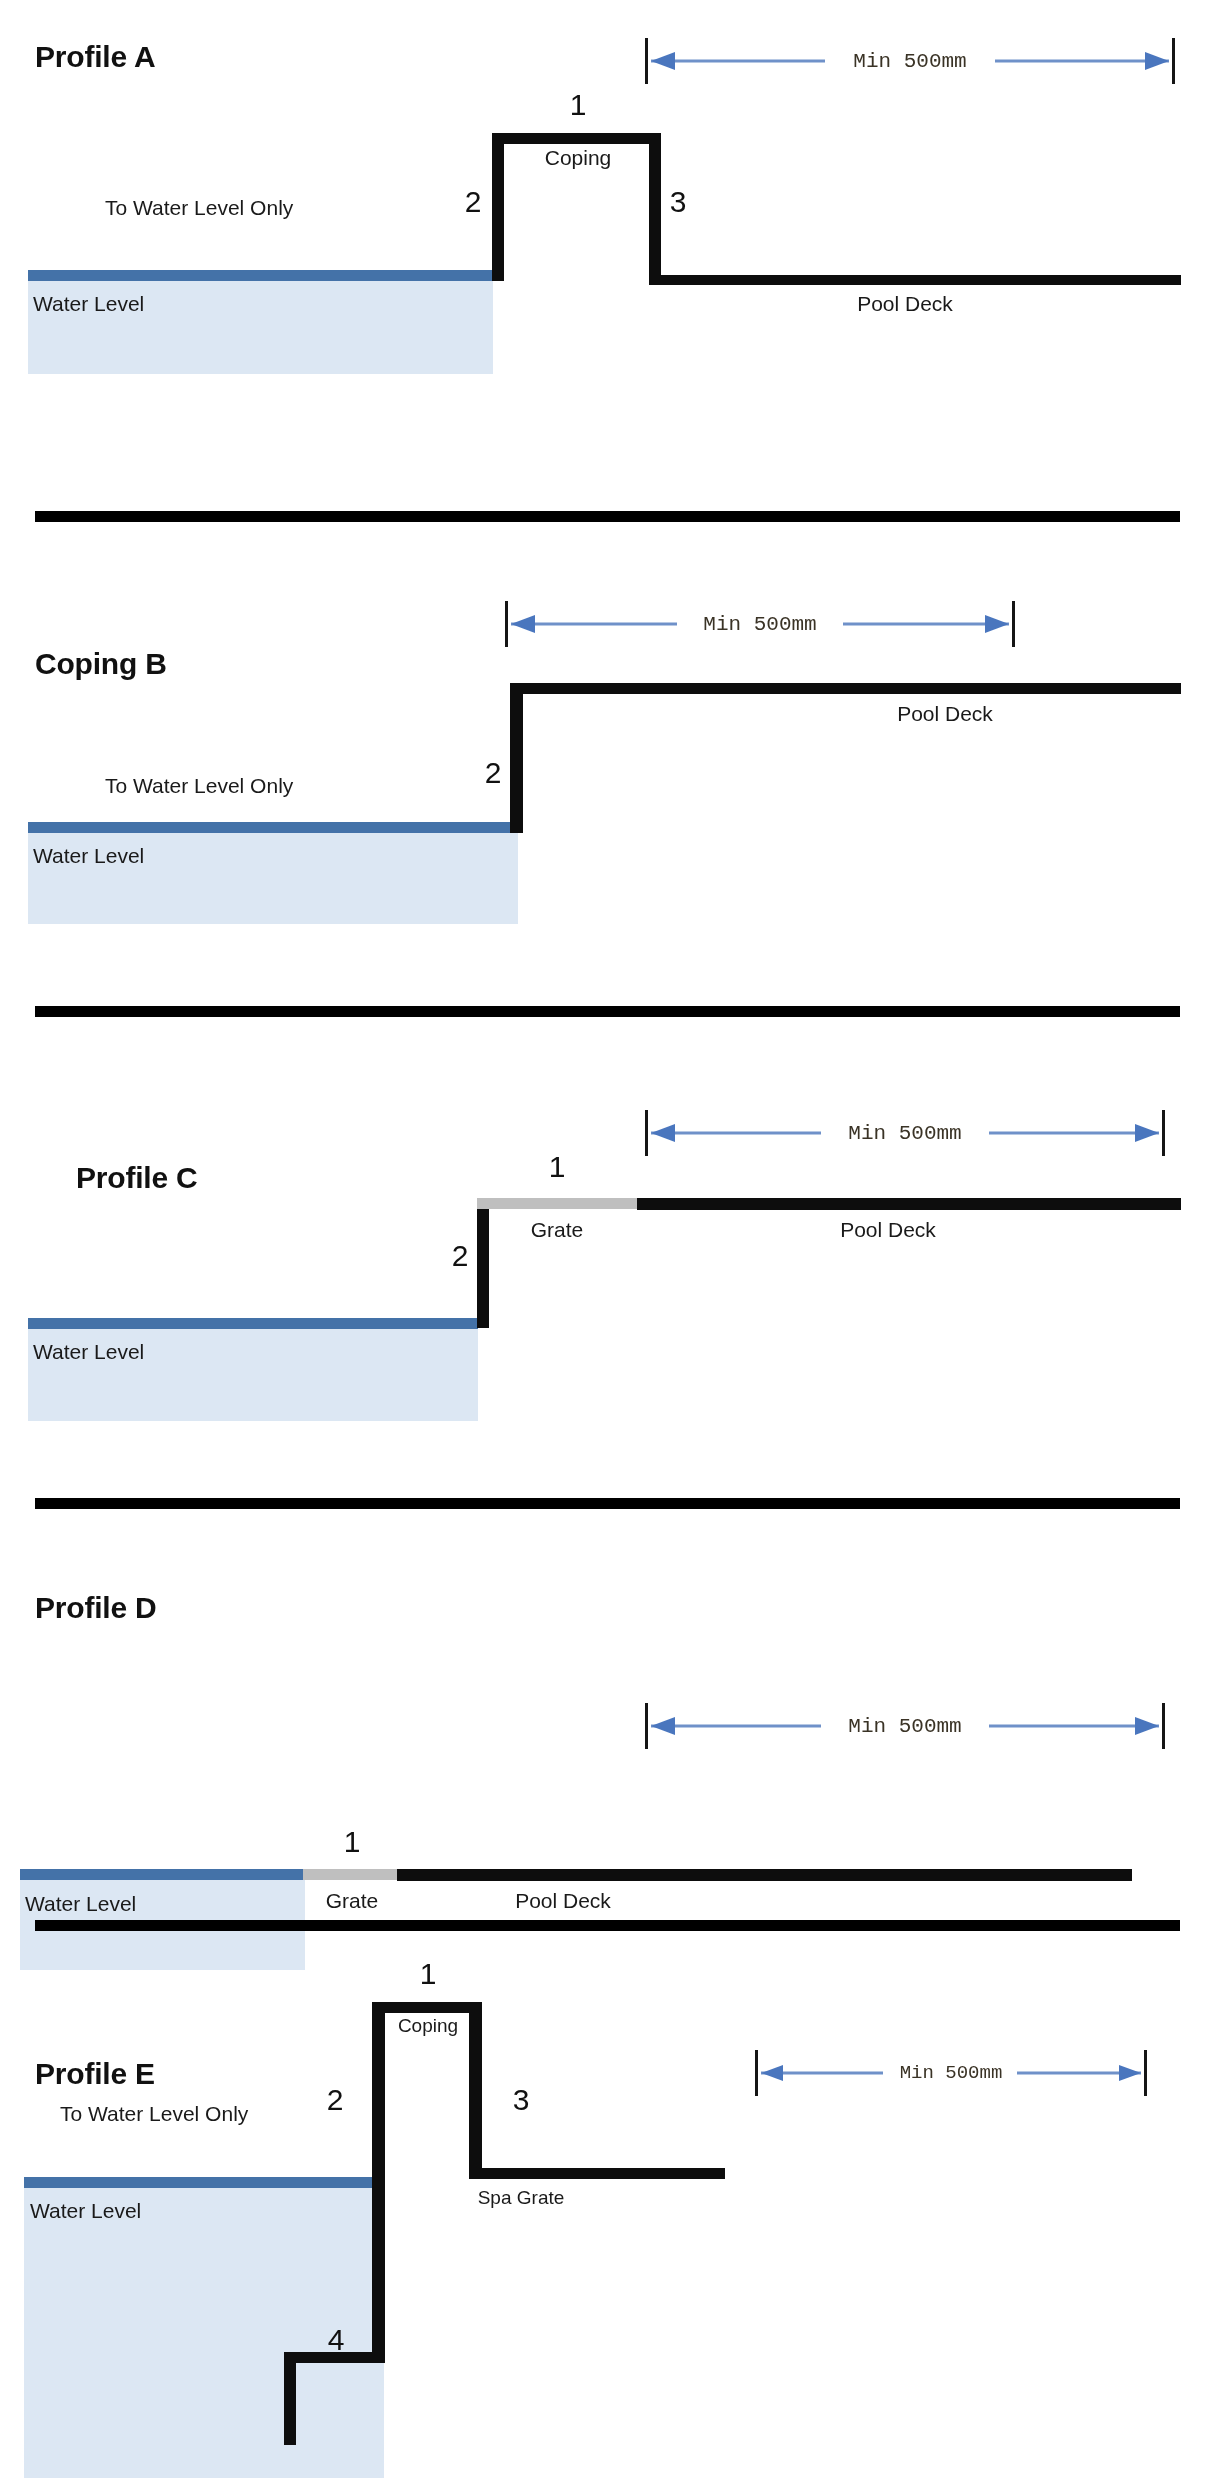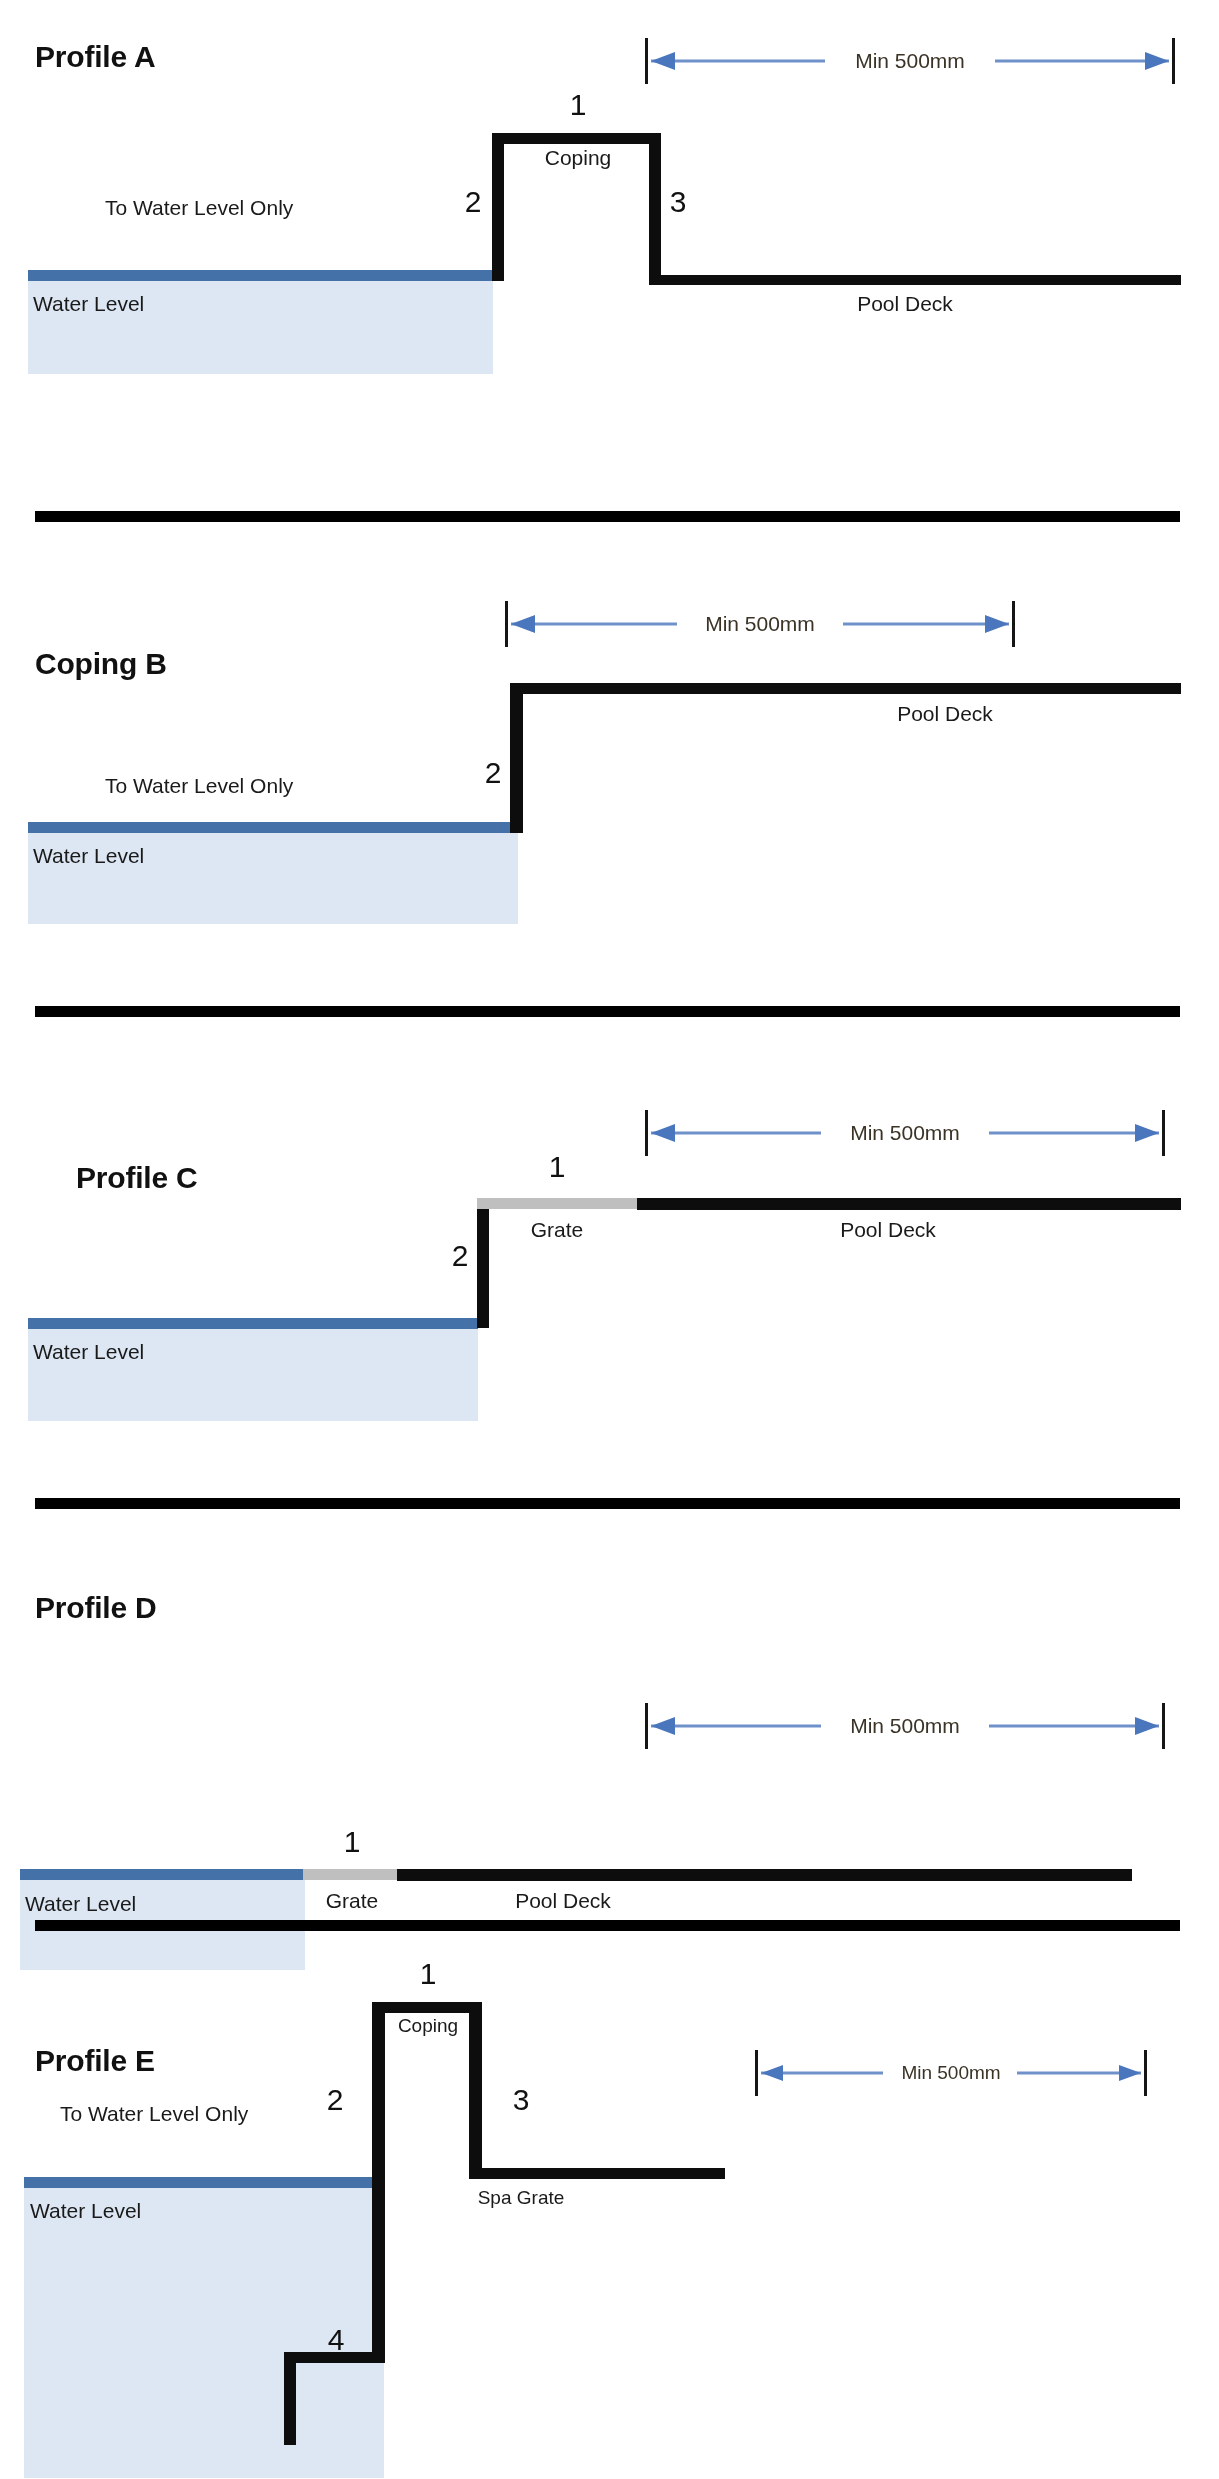--- a/index.html
+++ b/index.html
@@ -20,21 +20,21 @@
   }
   
   .water-body{position:absolute;background:#dce7f3;}
   .water-line{position:absolute;background:#4472a8;height:11px;}
   
   .stroke{position:absolute;background:#0d0d0d;}
   .stroke-grate{position:absolute;background:#bfbfbf;}
   
   .divider{position:absolute;height:11px;background:#000000;left:35px;width:1145px;}
   
-  .dim{position:absolute;height:46px;}
+  .dim{position:absolute;height:46px;font-family:Liberation Mono, monospace;}
   .dim-tick{position:absolute;width:3px;background:#151515;top:0;height:46px;}
   .dim-text{
     position:absolute;top:50%;transform:translate(-50%,-50%);
     font-size:21px;color:#3a3326;white-space:nowrap;background:#fff;
     padding:0 6px;
   }
   .dim-svg{position:absolute;top:0;left:0;overflow:visible;}
 </style>
 </head>
 <body>
@@ -164,21 +164,21 @@
   <div class="num" style="left:352px;top:322px;">1</div>
 
   <div class="lbl lbl-center" style="left:352px;top:386px;">Grate</div>
   <div class="lbl lbl-center" style="left:563px;top:386px;">Pool Deck</div>
 
   <div class="divider" style="top:417px;"></div>
 </div>
 
 <div class="profile" style="top:1925px;height:554px;">
 
-  <div class="pf-title" style="left:35px;top:119px;">Profile E</div>
+  <div class="pf-title" style="left:35px;top:132px;">Profile E</div>
 
   <div class="dim" style="left:755px;top:125px;width:392px;">
     <div class="dim-tick" style="left:0;"></div>
     <div class="dim-tick" style="left:389px;"></div>
     <svg class="dim-svg" width="392" height="46">
       <line x1="6" y1="23" x2="128" y2="23" stroke="#6f91c9" stroke-width="3"></line>
       <polygon points="6,23 28,15 28,31" fill="#4a76be"></polygon>
       <line x1="262" y1="23" x2="386" y2="23" stroke="#6f91c9" stroke-width="3"></line>
       <polygon points="386,23 364,15 364,31" fill="#4a76be"></polygon>
     </svg>

